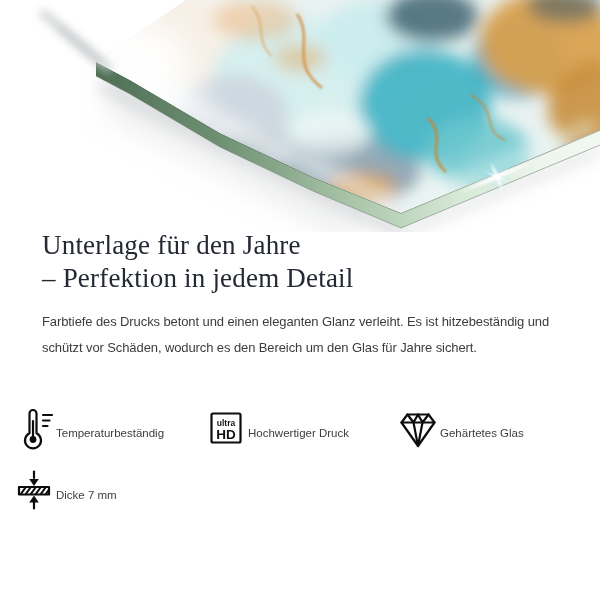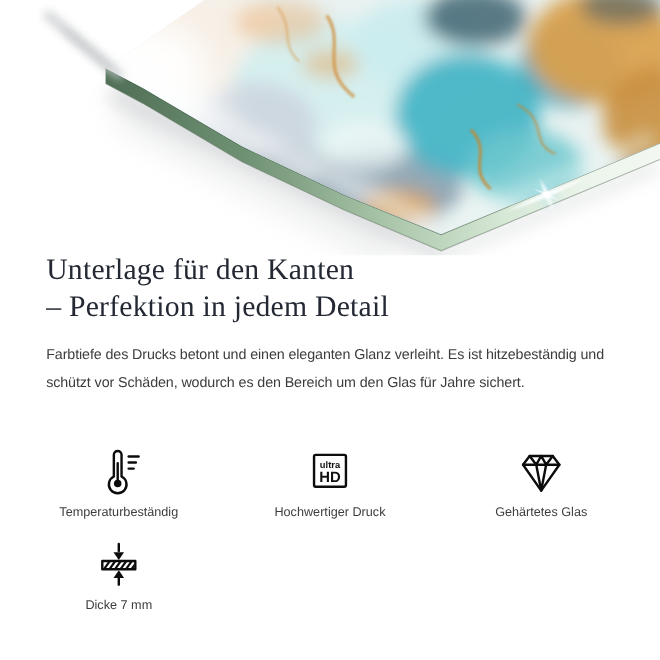--- a/index.html
+++ b/index.html
@@ -8,21 +8,21 @@
   .hero{position:absolute;left:0;top:0;width:600px;height:232px;}
   .title{position:absolute;left:42px;top:229px;margin:0;
          font-family:"Liberation Serif",serif;font-weight:400;color:#232833;
          font-size:27px;line-height:33px;letter-spacing:.2px;}
   .title span{display:block;}
   .desc{position:absolute;left:42px;top:309px;margin:0;color:#3c3c3c;
         font-size:13px;line-height:26px;letter-spacing:-0.1px;}
   .desc span{display:block;white-space:nowrap;}
   .features{position:absolute;left:12px;top:406px;width:576px;
             display:grid;grid-template-columns:repeat(3,1fr);row-gap:18px;}
-  .feature{display:flex;flex-direction:column;align-items:center;justify-content:flex-end;}
+  .feature{display:flex;flex-direction:row;align-items:center;}
   .ficon{height:44px;width:44px;display:flex;align-items:center;justify-content:center;}
   .flabel{margin-top:9px;font-size:11.5px;color:#3d3d3d;line-height:14px;}
   .ic{stroke:#0c0c0c;fill:none;stroke-width:2.2;stroke-linecap:round;stroke-linejoin:round;}
   .icf{fill:#0c0c0c;stroke:none;}
   .ictxt{fill:#111;stroke:none;font-family:"Liberation Sans",sans-serif;font-weight:bold;}
 </style>
 </head>
 <body>
 
 <div class="page">
@@ -118,21 +118,21 @@
         <path d="M0,-16 L2.4,0 L0,16 L-2.4,0 Z" fill="#fdfeff" opacity="0.9" filter="url(#b1)"></path>
         <g transform="rotate(48)">
           <path d="M-13,0 L0,-1.4 L13,0 L0,1.4 Z" fill="#ffffff" opacity="0.65"></path>
         </g>
         <circle r="2.6" fill="#ffffff"></circle>
       </g>
     </svg>
   </div>
 
   <h1 class="title">
-    <span>Unterlage für den Kanten</span>
+    <span>Unterlage für den Jahre</span>
     <span>– Perfektion in jedem Detail</span>
   </h1>
 
   <p class="desc">
     <span>Farbtiefe des Drucks betont und einen eleganten Glanz verleiht. Es ist hitzebeständig und</span>
     <span>schützt vor Schäden, wodurch es den Bereich um den Glas für Jahre sichert.</span>
   </p>
 
   <div class="features">
 

